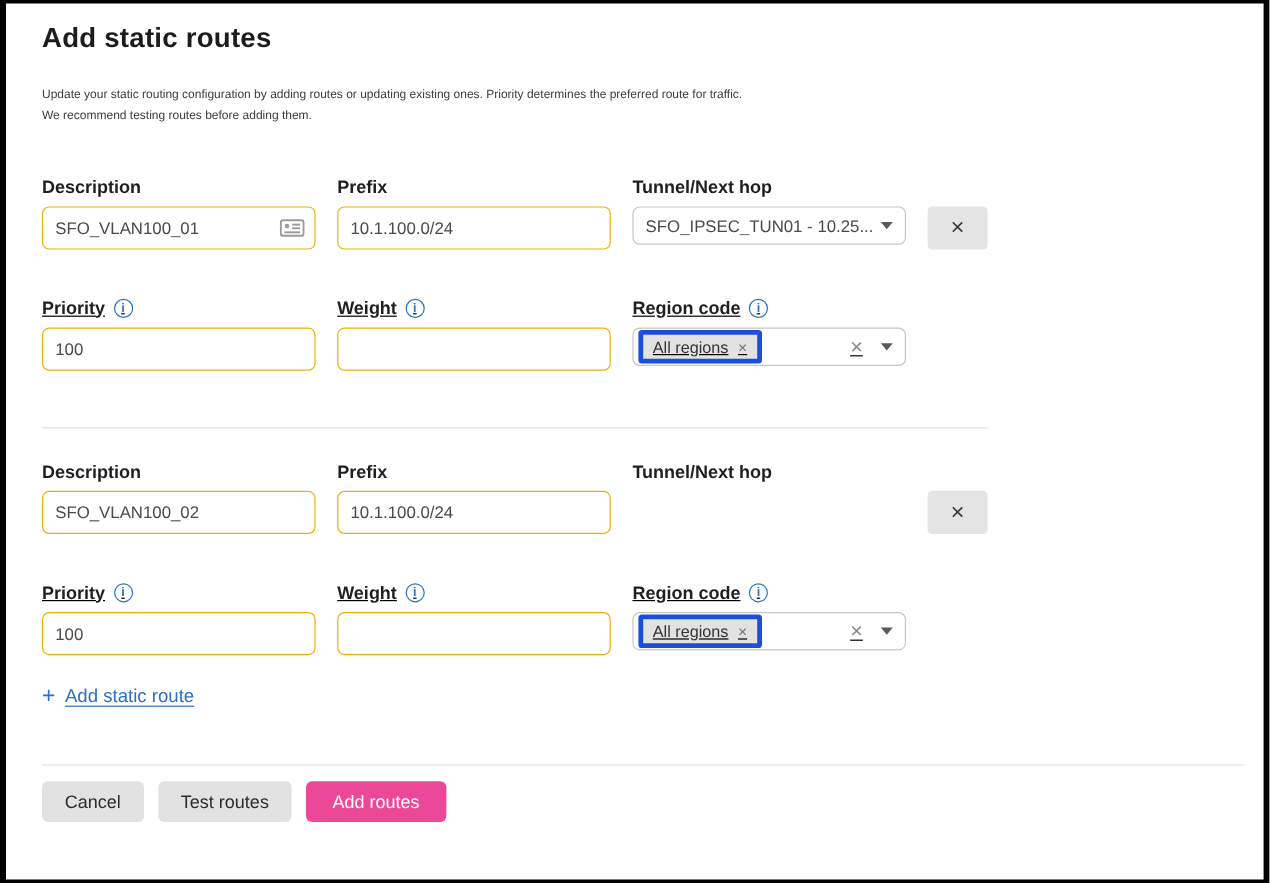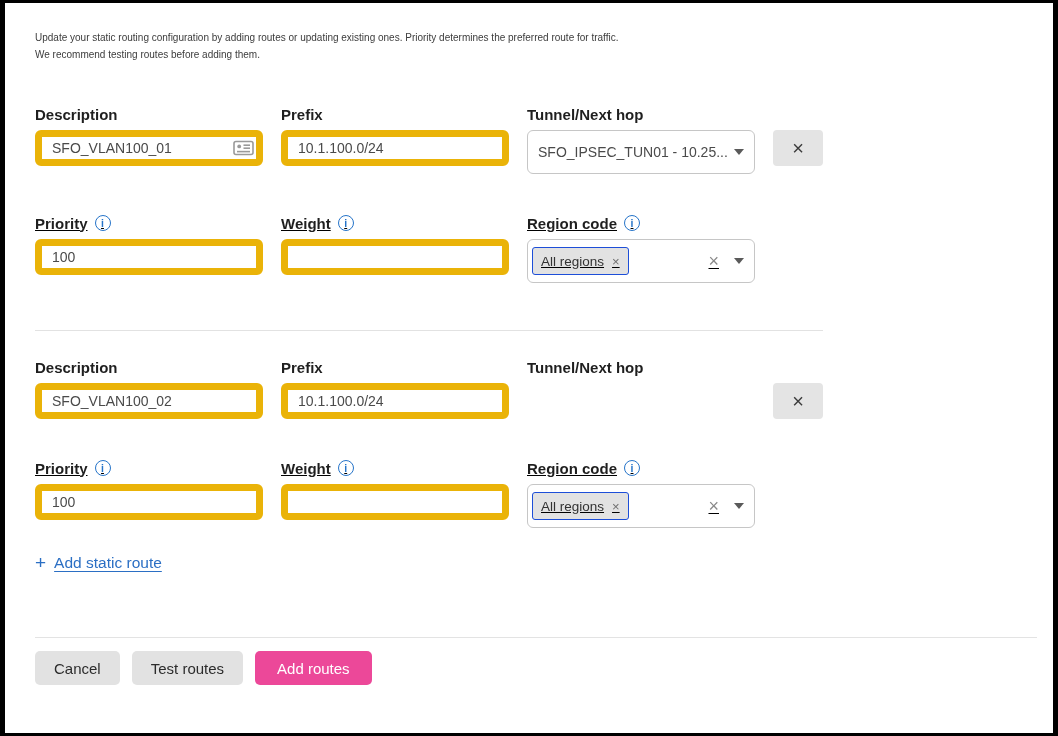--- a/index.html
+++ b/index.html
@@ -44,51 +44,51 @@
     display: inline-flex; align-items: center; justify-content: center;
     width: 16px; height: 16px; border-radius: 50%;
     border: 1.4px solid #2674c9; color: #2674c9;
     font-size: 10.5px; font-weight: 700; line-height: 1;
     cursor: pointer; flex: none;
   }
 
   .input-wrap { position: relative; }
   .text-input {
     width: 100%; height: 36px;
-    border: 7px solid #eab308; border-radius: 6px;
+    border: 1px solid #eab308; border-radius: 6px;
     padding: 0 10px; font-size: 14px; color: #4a4a4a;
     font-family: "Liberation Sans", sans-serif;
     background: #fff; outline: none;
   }
   .text-input.with-icon { padding-right: 36px; }
   .autofill-icon {
     position: absolute; right: 9px; top: 50%; transform: translateY(-50%);
     display: inline-flex; cursor: pointer;
   }
 
   .select {
-    height: 44px; border: 1px solid #c6c6c6; border-radius: 6px;
+    height: 32px; border: 1px solid #c6c6c6; border-radius: 6px;
     background: #fff; display: flex; align-items: center;
     padding: 0 10px; cursor: pointer;
   }
   .select-value {
     flex: 1; font-size: 14px; color: #4a4a4a;
     white-space: nowrap; overflow: hidden;
   }
   .caret {
     width: 0; height: 0; flex: none;
     border-left: 5px solid transparent;
     border-right: 5px solid transparent;
     border-top: 6px solid #5a5a5a;
   }
 
   .region-select { padding: 0 10px 0 4px; }
   .chip {
     display: inline-flex; align-items: center; gap: 8px;
-    background: #e2e2e2; border: 1px solid #1d4ed8; border-radius: 3px;
+    background: #e2e2e2; border: 4px solid #1d4ed8; border-radius: 3px;
     height: 28px; padding: 0 8px;
     font-size: 13.5px; color: #333333;
   }
   .chip-x { font-size: 13px; color: #6f6f6f; line-height: 1; cursor: pointer; }
   .select-controls {
     margin-left: auto; display: flex; align-items: center; gap: 15px;
   }
   .clear-x { font-size: 18px; color: #8a8a8a; line-height: 1; cursor: pointer; }
 
   .remove-btn {
@@ -118,20 +118,21 @@
   }
   .btn.neutral { background: #e2e2e2; color: #2c2c2c; padding: 0 19px; }
   .btn.primary { background: #ec4899; color: #ffffff; padding: 0 22px; font-weight: 400; }
 </style>
 </head>
 <body>
 
 <div class="dialog">
   <div class="content">
 
+    <h1 class="page-title">Add static routes</h1>
     <p class="intro first">Update your static routing configuration by adding routes or updating existing ones. Priority determines the preferred route for traffic.</p>
     <p class="intro second">We recommend testing routes before adding them.</p>
 
     
     <div class="route-block first">
       <div class="field-row">
         <div class="field">
           <div class="field-label-row">
             <span class="field-label">Description</span>
           </div>

